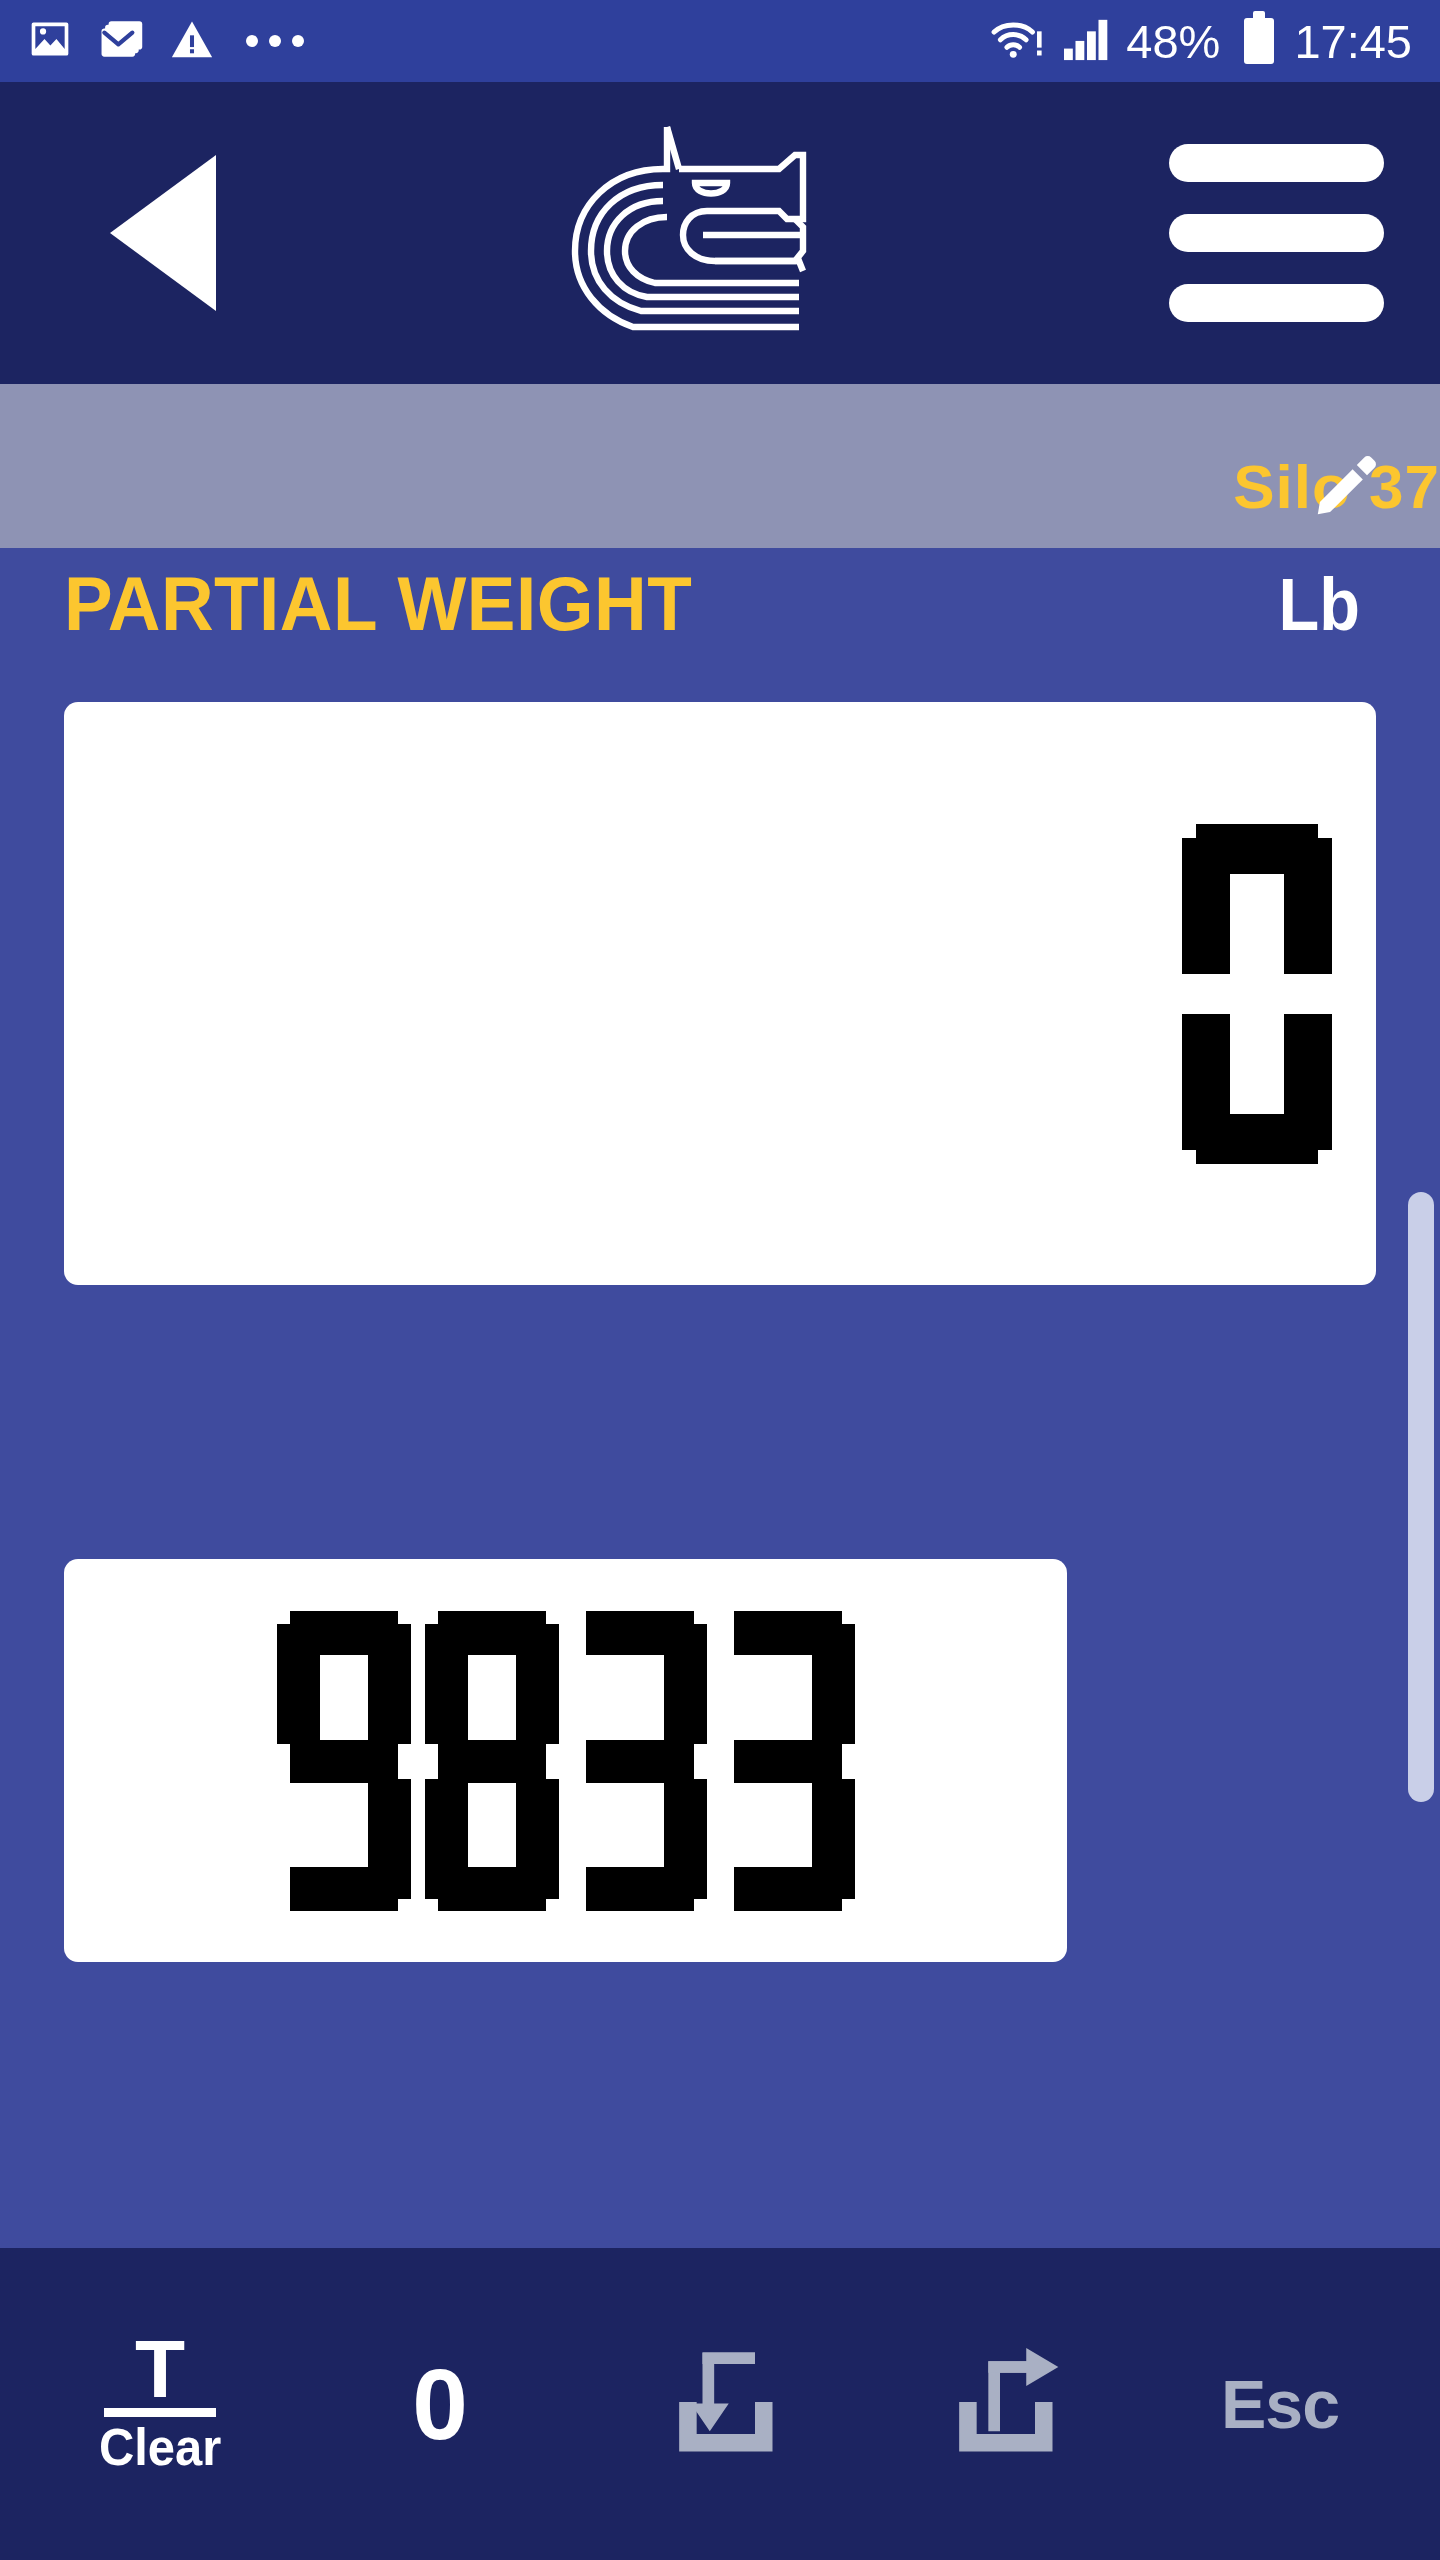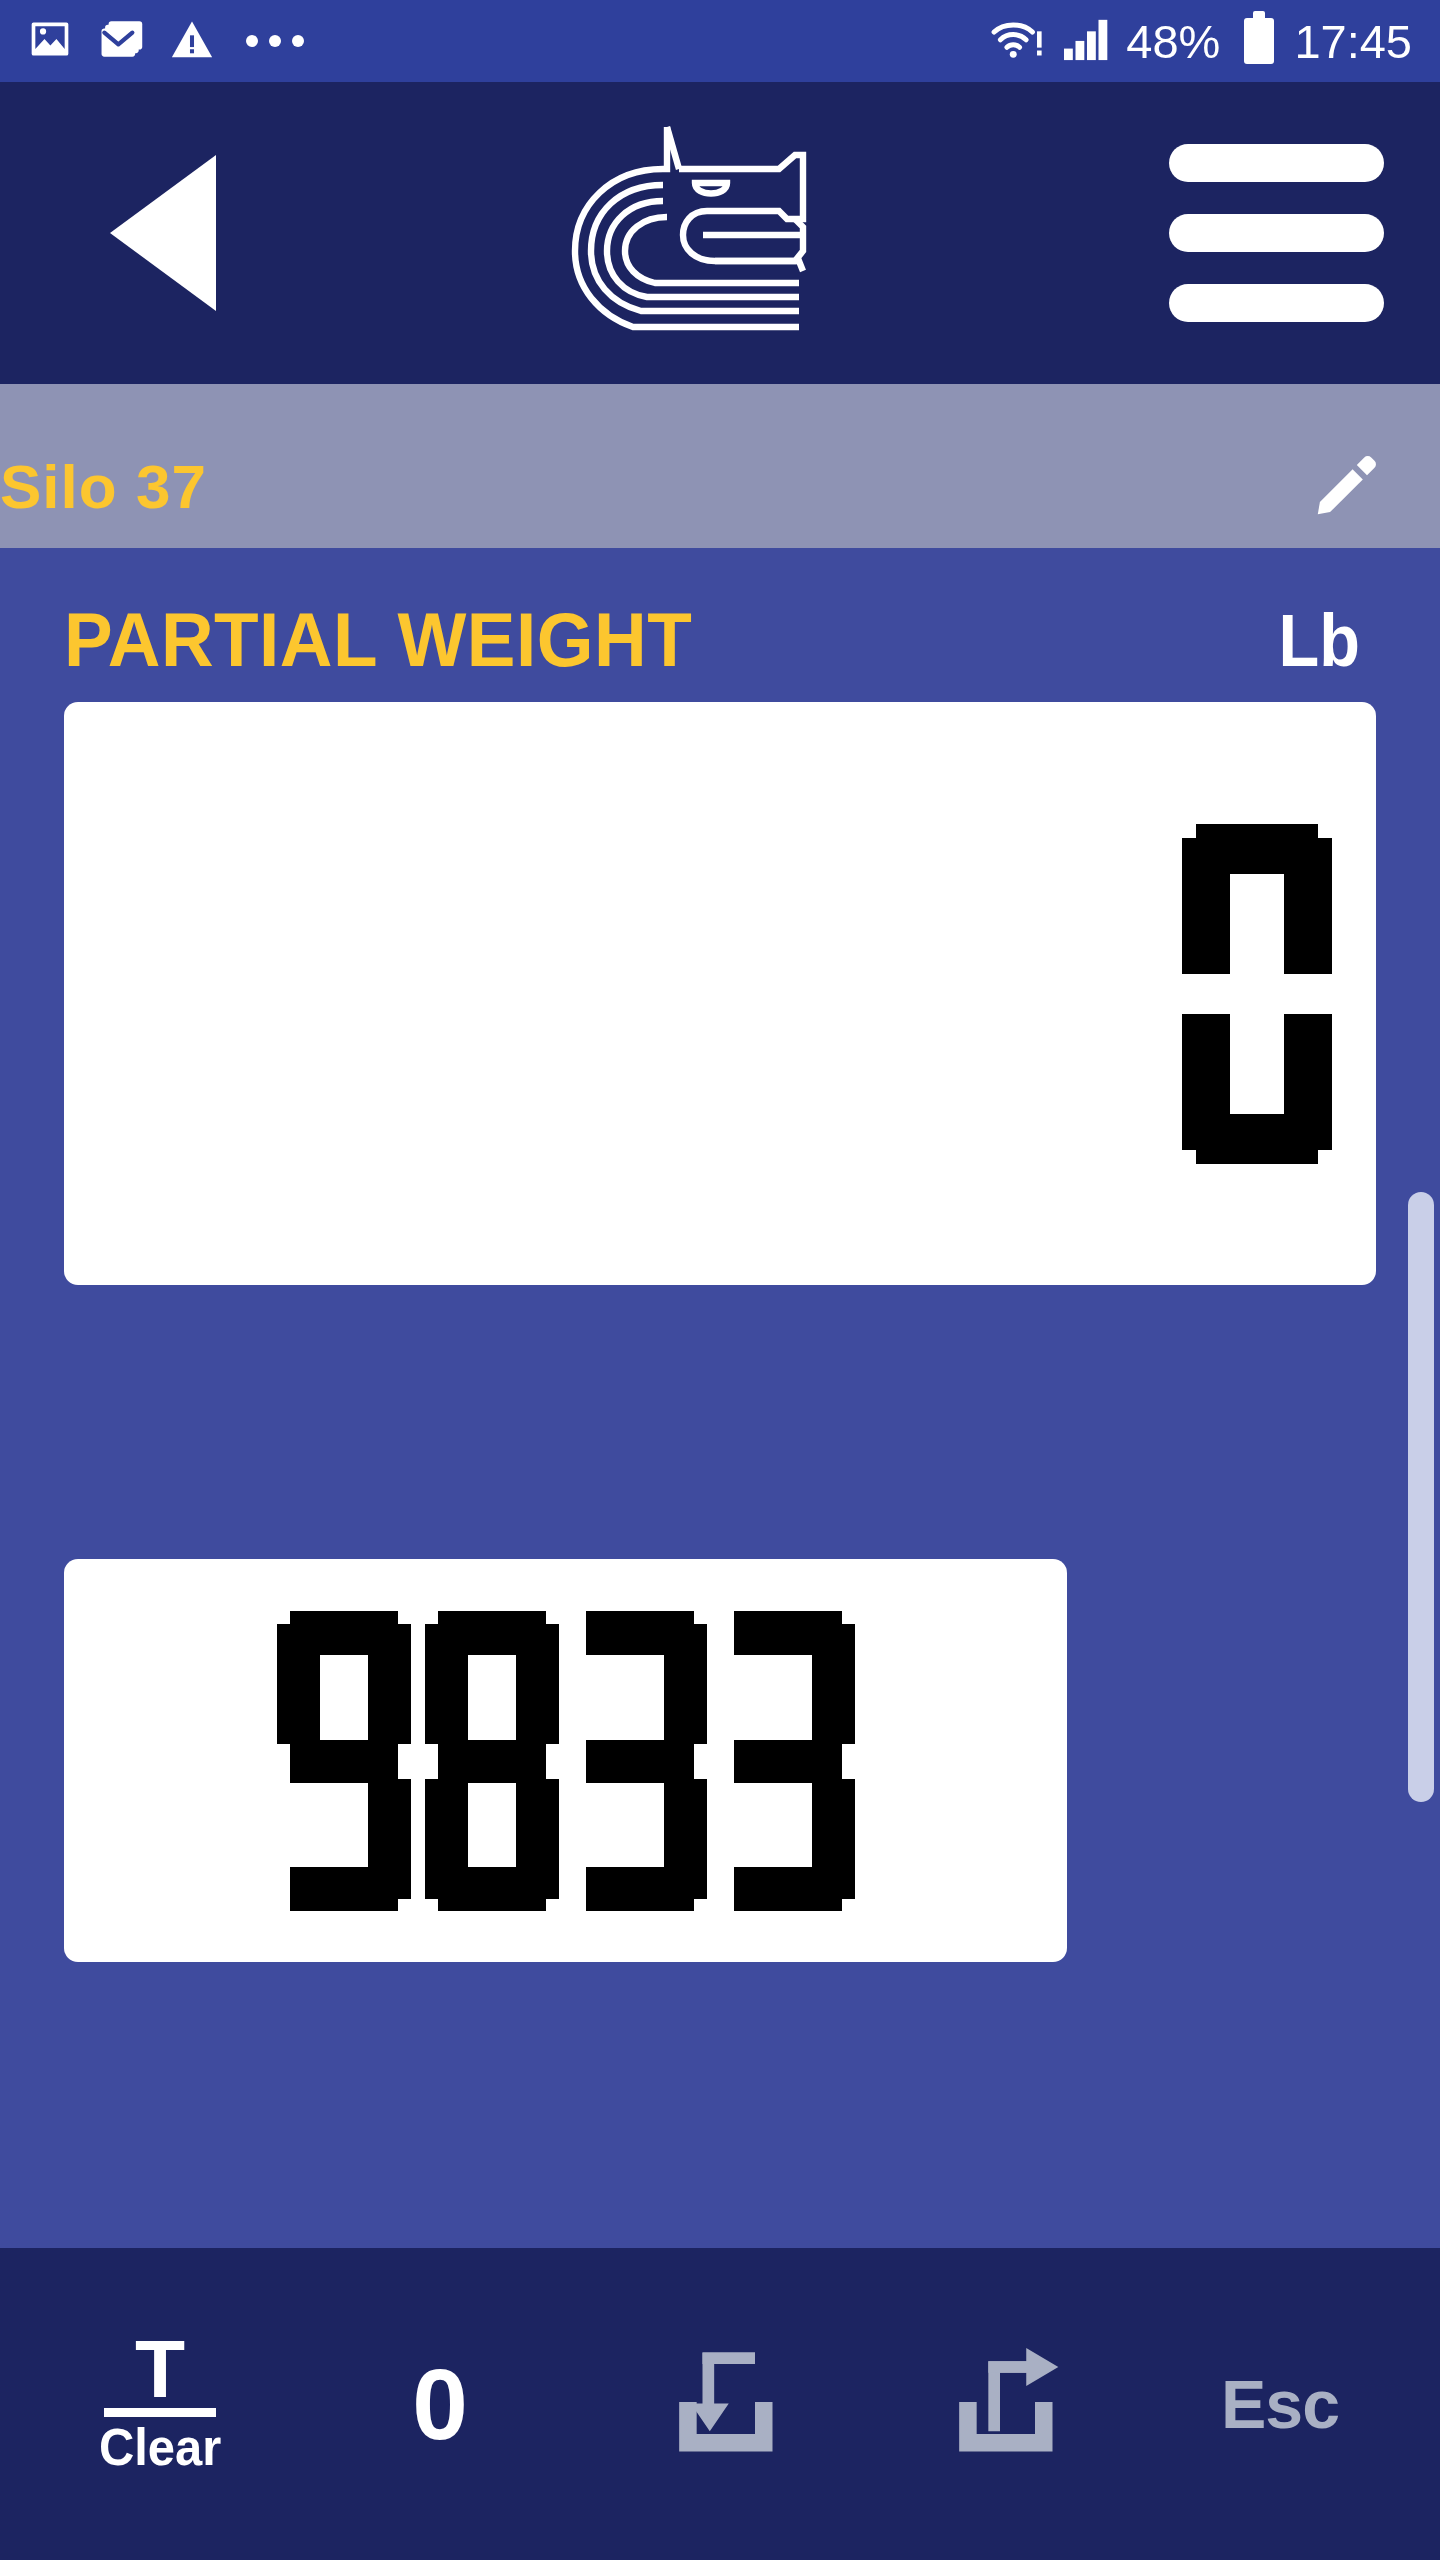--- a/index.html
+++ b/index.html
@@ -125,21 +125,21 @@
 
   
   .titlebar {
     position: absolute;
     left: 0; top: 384px;
     width: 1440px;
     height: 204px;
     background: #8e93b4;
     display: flex;
     align-items: center;
-    justify-content: flex-start;
+    justify-content: flex-end;
   }
   .silo-title {
     color: #fcc62f;
     font-size: 62px;
     font-weight: bold;
     letter-spacing: 1px;
     font-family: "Liberation Sans", sans-serif;
   }
   .edit-icon {
     position: absolute;
@@ -426,21 +426,21 @@
     <span class="edit-icon">
       <svg width="72" height="72" viewBox="0 0 24 24">
         <path fill="#ffffff" d="M3.3 17.3 L14.2 6.4 L17.6 9.8 L6.7 20.7 L2.6 21.4z"></path>
         <path fill="#ffffff" d="M15.6 5.0 L18.1 2.5 A1.6 1.6 0 0 1 20.4 2.5 L21.5 3.6 A1.6 1.6 0 0 1 21.5 5.9 L19.0 8.4z"></path>
       </svg>
     </span>
   </div>
 
   <div class="content">
 
-    <div class="row-label" style="position:absolute; left:0; top:18px;margin-top:36px;">
+    <div class="row-label" style="position:absolute; left:0; top:18px;">
       <span class="big-label">PARTIAL WEIGHT</span>
       <span class="unit-label">Lb</span>
     </div>
 
     <div class="display-box partial">
       <div class="seg-row">
         <div class="digit d-p">
           <span class="seg seg-a"></span>
           <span class="seg seg-f"></span>
           <span class="seg seg-b"></span>

